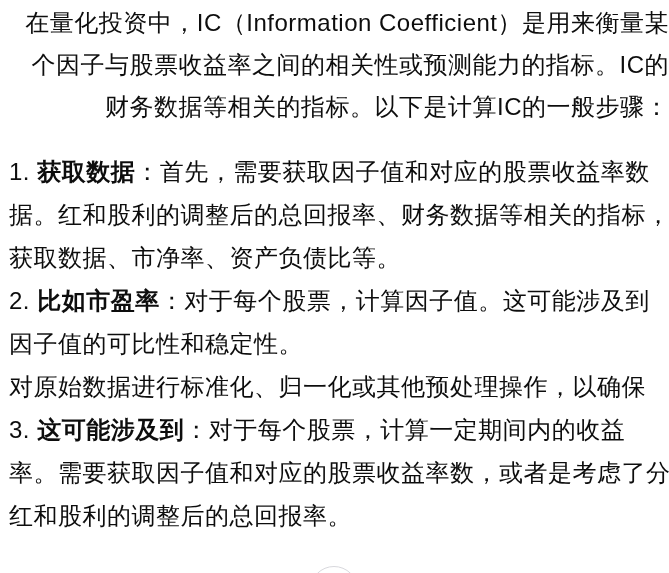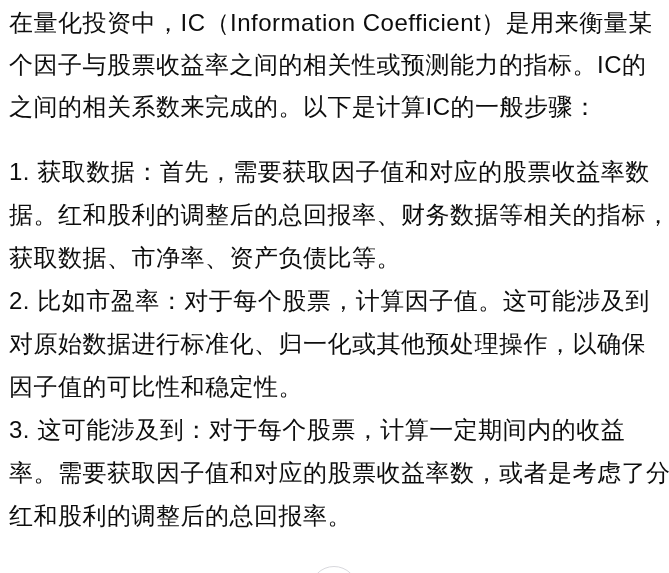--- a/index.html
+++ b/index.html
@@ -14,54 +14,54 @@
     color: #0d0d0d;
     padding: 2px 0 0 9px;
   }
   .prose { width: 660px; }
   .line {
     display: block;
     white-space: nowrap;
     font-size: 24px;
     letter-spacing: 0.5px;
   }
-  .para-intro .line { line-height: 42px; }
+  .para-intro .line { line-height: 42px; text-align: right; }
   .para-steps { margin-top: 22px; }
   .para-steps .line { line-height: 43px; }
-  strong { font-weight: 400; }
+  strong { font-weight: 700; }
   .scroll-btn {
     position: absolute;
     left: 310px;
     top: 566px;
     width: 48px;
     height: 48px;
     border-radius: 50%;
     background: #ffffff;
     border: 1.5px solid #d8d8dd;
   }
 </style>
 </head>
 <body>
 
 <div class="prose">
 
   <p class="para-intro">
     <span class="line">在量化投资中，IC（Information Coefficient）是用来衡量某</span>
     <span class="line">个因子与股票收益率之间的相关性或预测能力的指标。IC的</span>
-    <span class="line">之间的相关系数来完成的。以下是计算IC的一般步骤：</span>
+    <span class="line">财务数据等相关的指标。以下是计算IC的一般步骤：</span>
   </p>
 
   <p class="para-steps">
     <span class="line"><span>1. </span><strong>获取数据</strong><span>：首先，需要获取因子值和对应的股票收益率数</span></span>
     <span class="line">据。红和股利的调整后的总回报率、财务数据等相关的指标，</span>
     <span class="line">获取数据、市净率、资产负债比等。</span>
 
     <span class="line"><span>2. </span><strong>比如市盈率</strong><span>：对于每个股票，计算因子值。这可能涉及到</span></span>
+    <span class="line">因子值的可比性和稳定性。</span>
     <span class="line">对原始数据进行标准化、归一化或其他预处理操作，以确保</span>
-    <span class="line">因子值的可比性和稳定性。</span>
 
     <span class="line"><span>3. </span><strong>这可能涉及到</strong><span>：对于每个股票，计算一定期间内的收益</span></span>
     <span class="line">率。需要获取因子值和对应的股票收益率数，或者是考虑了分</span>
     <span class="line">红和股利的调整后的总回报率。</span>
   </p>
 
 </div>
 
 <div class="scroll-btn"></div>
 

